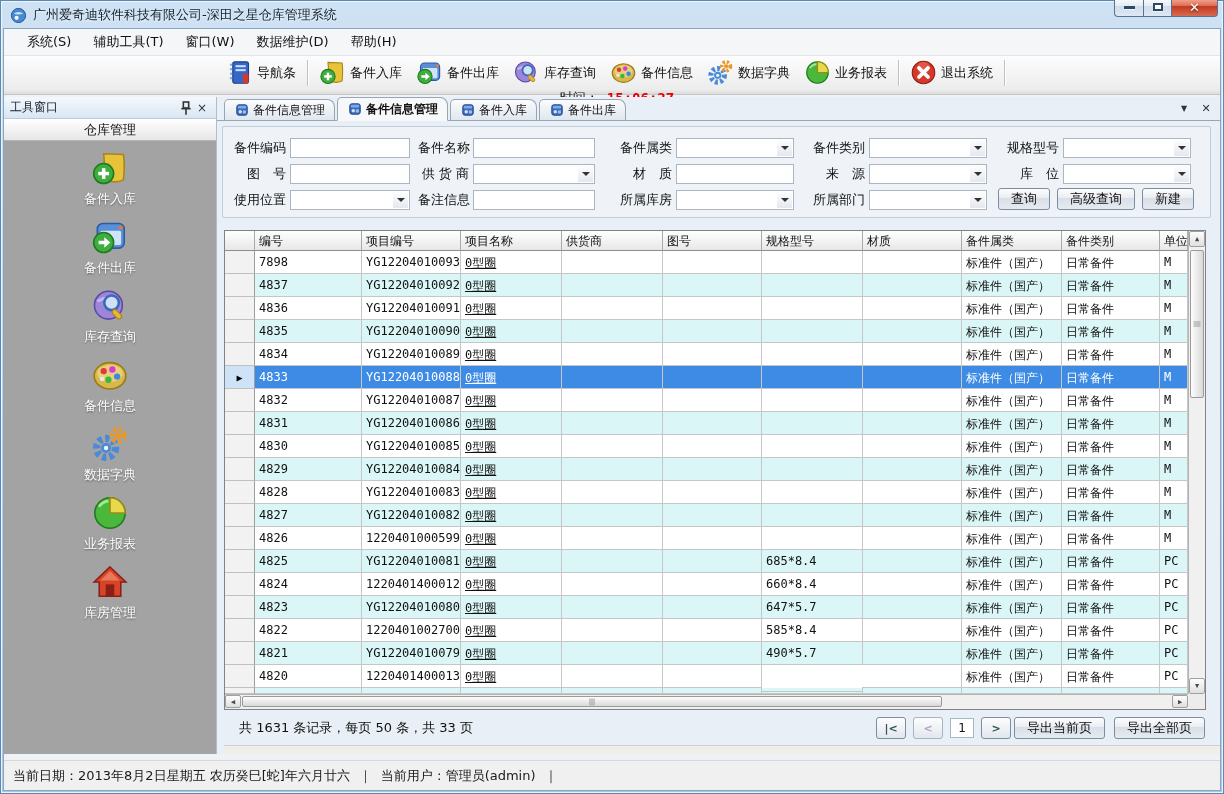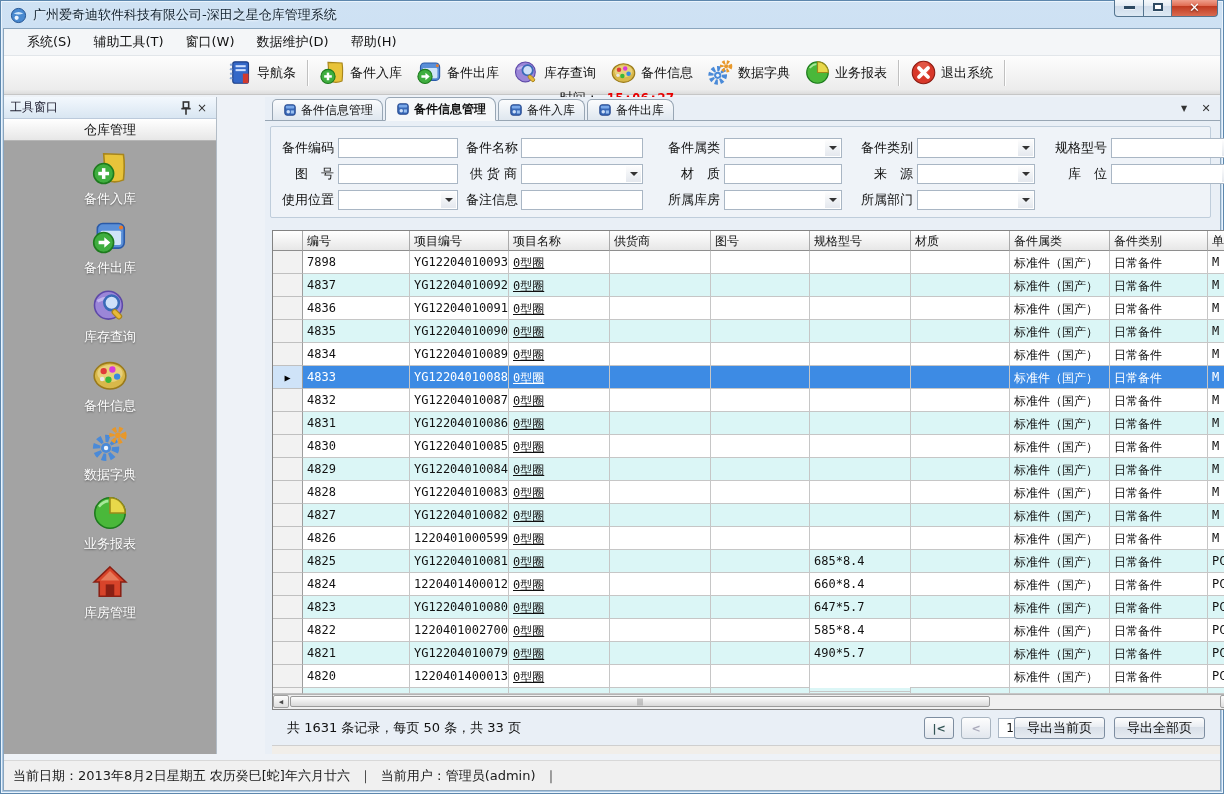--- a/index.html
+++ b/index.html
@@ -35,21 +35,21 @@
   
   #toolbar { height:39px; background:linear-gradient(#fdfdfd,#ececec 88%,#dcdcdc); border-bottom:1px solid #c6c6c6; display:flex; align-items:center; padding-left:4px;flex-direction:column; }
   .tb-grip { width:4px; height:26px; margin:0 5px 0 2px;
     background-image:repeating-linear-gradient(#aab6c2 0 2px, transparent 2px 4px); background-size:2px 100%; background-repeat:no-repeat; background-position:1px 0; }
   .tb-item { display:flex; align-items:center; gap:4px; padding:3px 7px; border-radius:3px; cursor:default; }
   .tb-item .icon { width:27px; height:27px; }
   .tb-sep { width:1px; height:26px; background:#c0c0c0; margin:0 4px; box-shadow:1px 0 0 #fff; }
   #tb-time { display:flex; align-items:center; gap:8px; margin-left:6px; }
   #tb-time .t-val { color:#e60000; font-weight:bold; font-family:"DejaVu Sans Mono","Liberation Mono",monospace; font-size:14px; }
   
-  #body { position:absolute; top:68px; left:0; right:0; bottom:36px; display:flex;gap:48px; }
+  #body { position:absolute; top:68px; left:0; right:0; bottom:36px; display:flex; }
   
   #sidebar { width:213px; flex:0 0 auto; display:flex; flex-direction:column; border-right:1px solid #b2bcc6; background:#a3a3a3; }
   #sb-title { height:22px; background:linear-gradient(#f3f8fd,#d9e6f2); border-bottom:1px solid #bccadb; display:flex; align-items:center; padding:0 6px; font-size:12px; color:#223; }
   #sb-title .spacer { flex:1; }
   .sb-tbtn { width:16px; height:16px; display:flex; align-items:center; justify-content:center; color:#333; font-size:12px; cursor:default; }
   #sb-group { height:22px; background:linear-gradient(#ffffff,#e7e7e7); border-bottom:1px solid #b5b5b5; display:flex; align-items:center; justify-content:center; font-size:13px; color:#111; }
   #sb-items { flex:1; padding-top:8px; }
   .sb-item { width:100%; height:69px; display:flex; flex-direction:column; align-items:center; justify-content:flex-start; cursor:default; }
   .sb-item .icon { width:38px; height:38px; }
   .sb-item .lbl { margin-top:3px; color:#fff; font-size:13px; text-shadow:0 1px 2px rgba(0,0,0,.45); }
@@ -457,20 +457,25 @@
               <span class="f-input" style="width: 122px; display: inline-block; margin-right: 8px;"></span>
               <span class="f-label" style="width: 69px;">所属库房</span>
               <span class="f-combo" style="width: 118px; display: inline-block; margin-right: 8px;">
                 <span class="arr"></span>
               </span>
               <span class="f-label" style="width: 63px;">所属部门</span>
               <span class="f-combo" style="width: 118px; display: inline-block; margin-right: 8px;">
                 <span class="arr"></span>
               </span>
             </div>
+            <div id="form-buttons">
+              <button class="btn">查询</button>
+              <button class="btn">高级查询</button>
+              <button class="btn">新建</button>
+            </div>
           </div>
 
         <div id="grid">
           <div id="grid-inner">
               <div class="g-hrow">
                 <div class="g-hcell" style="width: 30px;"></div>
                 <div class="g-hcell" style="width: 107px;">编号</div>
                 <div class="g-hcell" style="width: 99px;">项目编号</div>
                 <div class="g-hcell" style="width: 101px;">项目名称</div>
                 <div class="g-hcell" style="width: 101px;">供货商</div>

